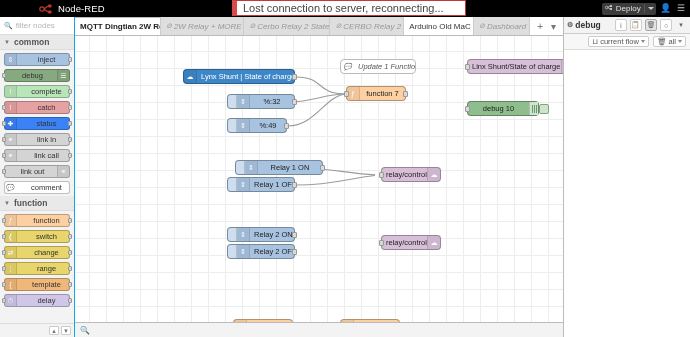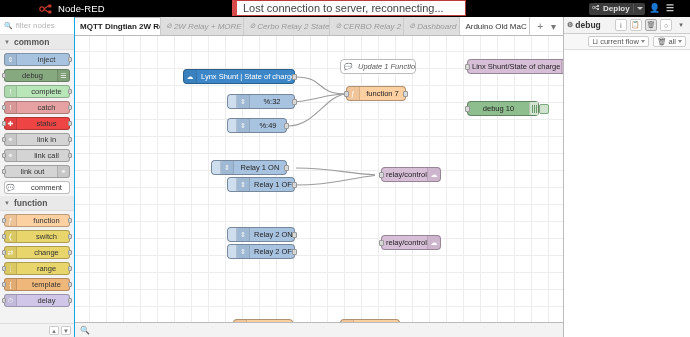--- a/index.html
+++ b/index.html
@@ -16,21 +16,21 @@
 
   
   #header {
     position: absolute; top: 0; left: 0; width: 690px; height: 17px;
     background: #000; display: flex; align-items: center;
   }
   #brand { display: flex; align-items: flex-start; padding-left: 3px; width: 88px; margin-left: 36px; }
   #brand .logo-wrap { width: 16px; height: 12px; position: relative; }
   #brand .brand-text { color: #fff; font-size: 9.5px; letter-spacing: .1px; margin-left: 3px; }
   #header-spacer { flex: 1; }
-  #header-right { display: flex; align-items: center; gap: 5px; padding-right: 16px; font-weight: bold; }
+  #header-right { display: flex; align-items: center; gap: 5px; padding-right: 5px; }
   .deploy-btn {
     display: flex; align-items: center; height: 12px;
     background: #3c3c3c; border-radius: 2px; padding: 0 2px 0 3px;
     color: #e0e0e0; font-size: 8px; gap: 3px;
   }
   .deploy-btn .caret { border-left: 3px solid transparent; border-right: 3px solid transparent; border-top: 3px solid #ccc; }
   .deploy-btn .dep-sep { width: 1px; height: 9px; background: #555; }
   .hdr-icon { color: #c9c9c9; font-size: 9px; line-height: 1; }
 
   
@@ -267,21 +267,21 @@
           <span class="picon">!</span>
           <span class="plabel">complete</span>
           <span class="port out"></span>
         </div>
         <div class="pnode" style="background:#e6a2a2">
           <span class="picon">!</span>
           <span class="plabel">catch</span>
           <span class="port in"></span>
           <span class="port out"></span>
         </div>
-        <div class="pnode" style="background:#ef4444">
+        <div class="pnode" style="background:#3b82f6">
           <span class="picon">✚</span>
           <span class="plabel">status</span>
           <span class="port in"></span>
           <span class="port out"></span>
         </div>
         <div class="pnode" style="background:#d4d4d4">
           <span class="picon">⚭</span>
           <span class="plabel">link in</span>
           <span class="port in"></span>
           <span class="port out"></span>
@@ -362,26 +362,26 @@
         <span>2W Relay + MORE</span>
       </div>
       <div class="tab">
         <span class="disabled-dot">⊘</span>
         <span>Cerbo Relay 2 State</span>
       </div>
       <div class="tab">
         <span class="disabled-dot">⊘</span>
         <span>CERBO Relay 2</span>
       </div>
+      <div class="tab" style="background:#fff;color:#333;font-style:normal">
+        <span>Arduino Old MaC</span>
+      </div>
       <div class="tab">
         <span class="disabled-dot">⊘</span>
         <span>Dashboard</span>
-      </div>
-      <div class="tab" style="background:#fff;color:#333;font-style:normal">
-        <span>Arduino Old MaC</span>
       </div>
       <div class="tab-actions">
         <span>+</span>
         <span>▾</span>
       </div>
     </div>
 
     <div id="canvas-wrap">
       <div id="grid"></div>
 
@@ -454,21 +454,21 @@
         <span class="nlabel">debug 10</span>
         <span class="dbg-bars">
             <i></i>
             <i></i>
             <i></i>
           </span>
         <span class="nport i"></span>
         <span class="dbg-toggle"></span>
       </div>
 
-      <div class="node inject" style="left:136px;top:124px;width:76px">
+      <div class="node inject" style="left:160px;top:124px;width:88px">
         <span class="nbtn"></span>
         <span class="nicon">⇕</span>
         <span class="nlabel">Relay 1 ON</span>
         <span class="nport o"></span>
       </div>
 
       <div class="node inject" style="left:152px;top:141px;width:68px">
         <span class="nbtn"></span>
         <span class="nicon">⇕</span>
         <span class="nlabel">Relay 1 OFF</span>

